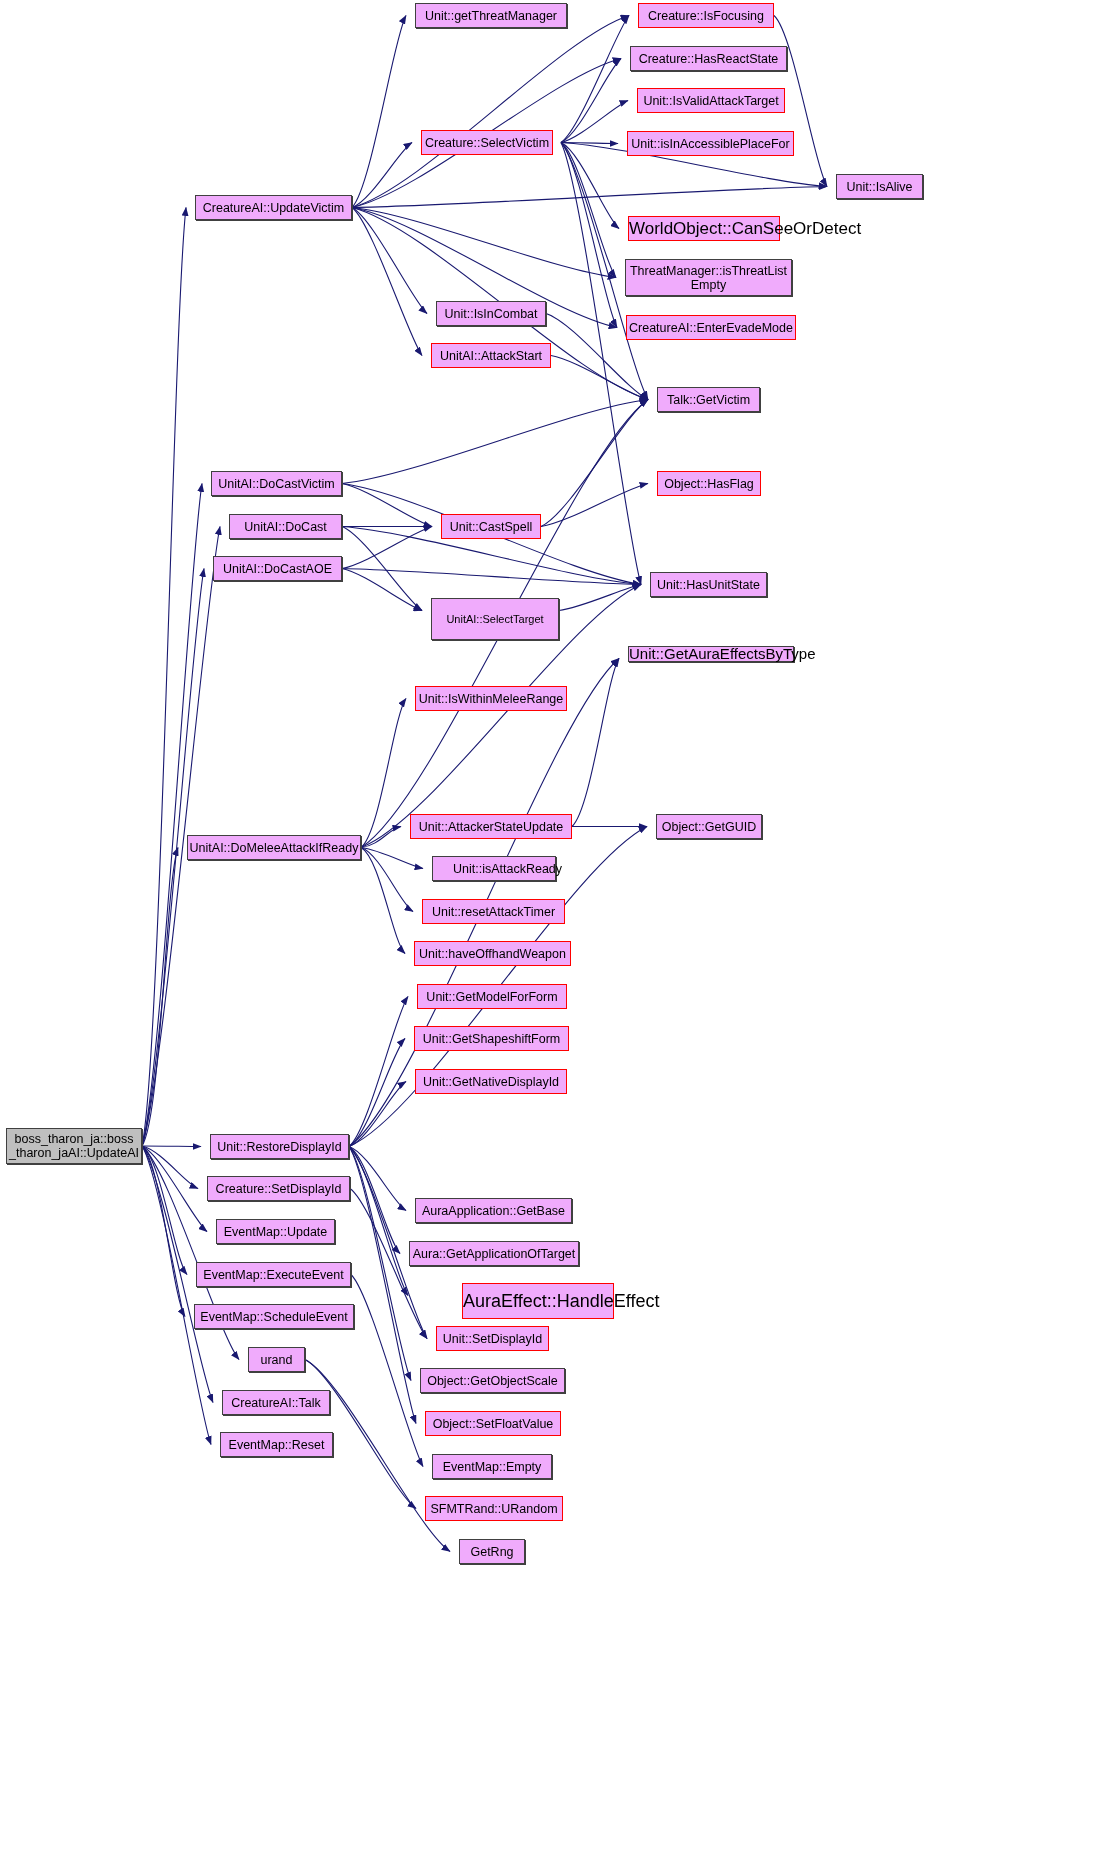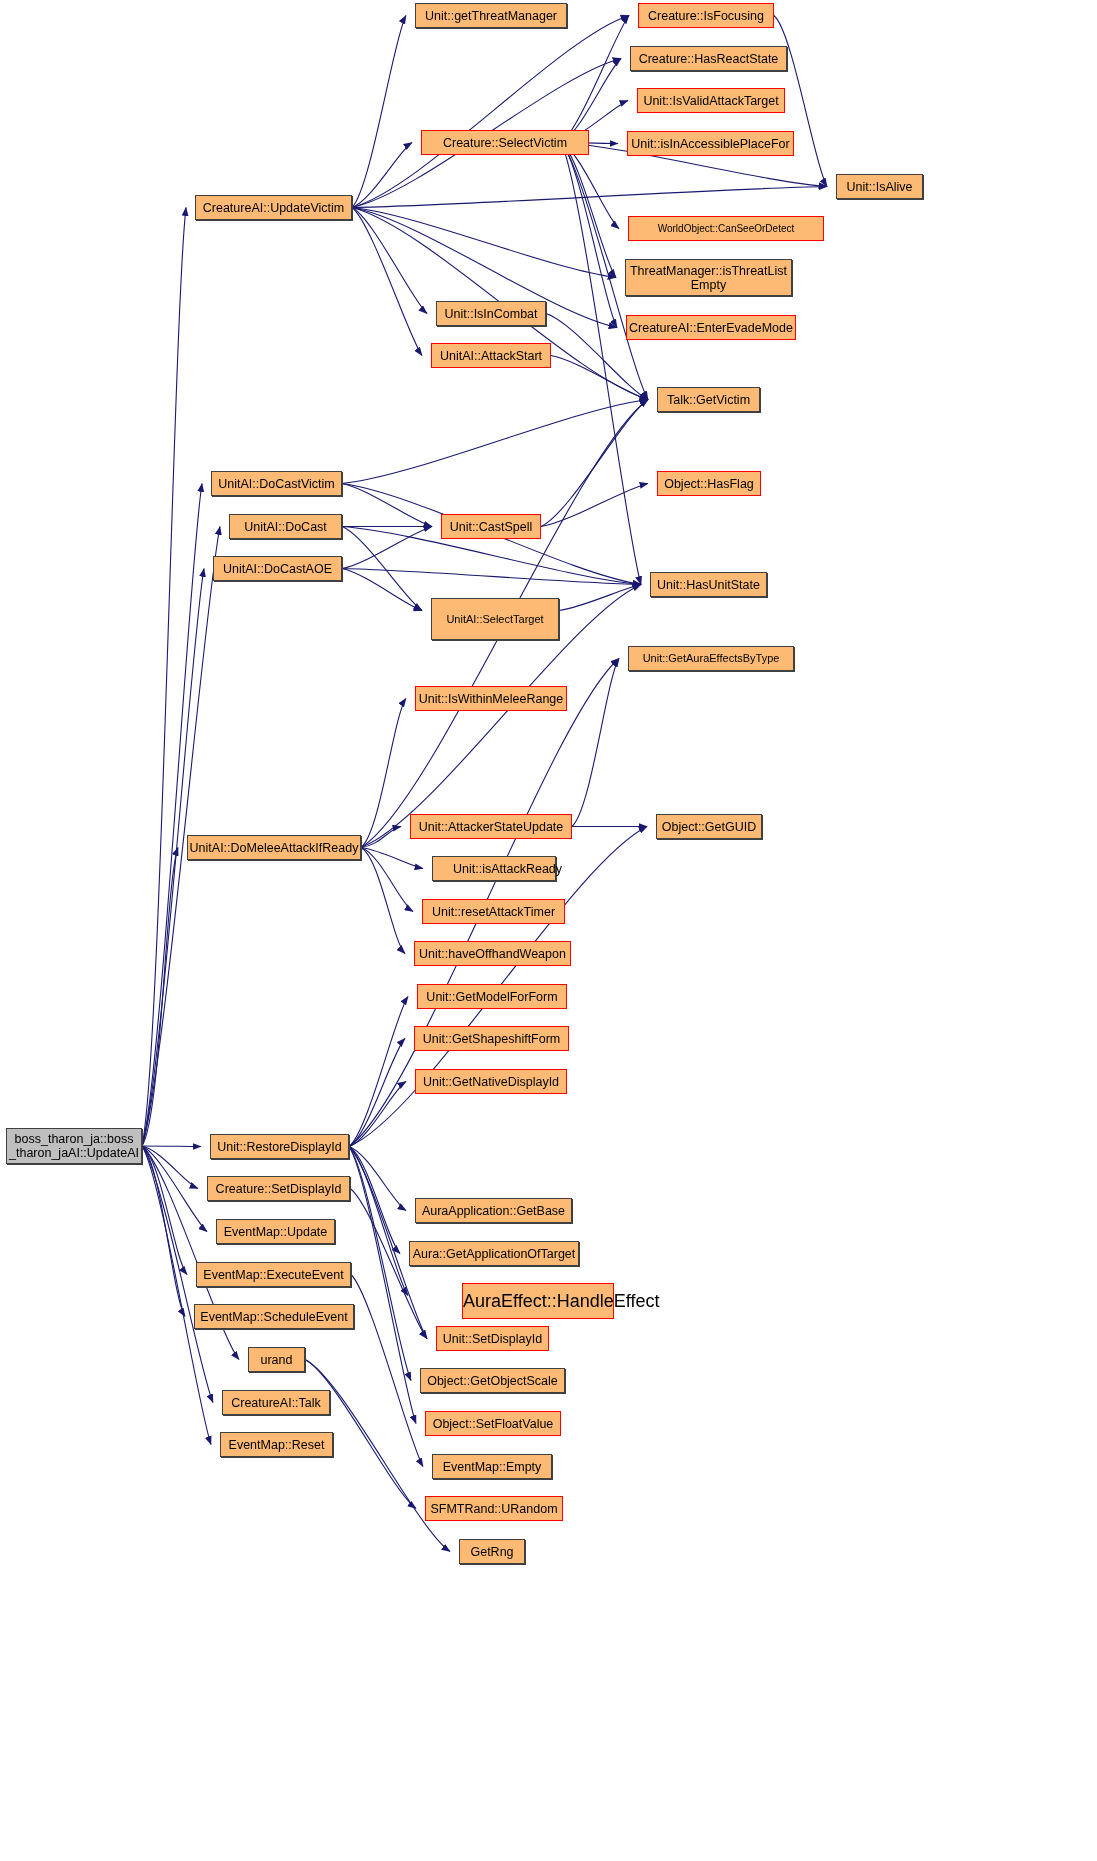--- a/index.html
+++ b/index.html
@@ -1,20 +1,20 @@
 <!DOCTYPE html>
 <html><head>
 <meta charset="utf-8">
 <style>
   html,body{margin:0;padding:0;background:#ffffff;}
   body{font-family:"Liberation Sans", sans-serif;}
   #graph-root{position:relative;width:1097px;height:1861px;background:#fff;overflow:hidden;}
   svg#edges{position:absolute;left:0;top:0;width:1097px;height:1861px;}
   .node{position:absolute;box-sizing:border-box;display:flex;align-items:center;justify-content:center;
-        text-align:center;background:#fdba74;line-height:1.12;white-space:pre-line;
+        text-align:center;background:#f0abfc;line-height:1.12;white-space:pre-line;
         font-family:"Liberation Sans", sans-serif;}
   .node.black{border:1px solid #404040;box-shadow:1px 1px 0 0 #404040;}
   .node.red{border:1px solid #ff0000;}
   .node.root{background:#bfbfbf;border:1px solid #404040;box-shadow:1px 1px 0 0 #404040;}
   .node span{display:block;width:100%;}
 </style>
 </head>
 <body>
 
 <div id="graph-root">
@@ -97,41 +97,41 @@
         <path d="M305,1359.5 C334.7,1374.4 391.52,1490.62 416,1508.5" marker-end="url(#ah)"></path>
         <path d="M305,1359.5 C343.115,1378.7 416.034,1528.46 450,1551.5" marker-end="url(#ah)"></path>
         <path d="M350,1188.5 C371.285,1203.5 412.006,1320.5 427,1338.5" marker-end="url(#ah)"></path>
       </g>
   </svg>
   <div id="node-layer">
       <div class="node root" style="left: 6px; top: 1128px; width: 136px; height: 36px; font-size: 12.5px;"><span>boss_tharon_ja::boss
 _tharon_jaAI::UpdateAI</span></div>
       <div class="node black" style="left: 195px; top: 195px; width: 157px; height: 25px; font-size: 12.5px;"><span>CreatureAI::UpdateVictim</span></div>
       <div class="node black" style="left: 415px; top: 3px; width: 152px; height: 25px; font-size: 12.5px;"><span>Unit::getThreatManager</span></div>
-      <div class="node red" style="left: 421px; top: 130px; width: 168px; height: 25px; font-size: 12.5px;"><span>Creature::SelectVictim</span></div>
+      <div class="node red" style="left: 421px; top: 130px; width: 132px; height: 25px; font-size: 12.5px;"><span>Creature::SelectVictim</span></div>
       <div class="node red" style="left: 638px; top: 3px; width: 136px; height: 25px; font-size: 12.5px;"><span>Creature::IsFocusing</span></div>
       <div class="node black" style="left: 630px; top: 46px; width: 157px; height: 25px; font-size: 12.5px;"><span>Creature::HasReactState</span></div>
       <div class="node red" style="left: 637px; top: 88px; width: 148px; height: 25px; font-size: 12.5px;"><span>Unit::IsValidAttackTarget</span></div>
       <div class="node red" style="left: 627px; top: 131px; width: 167px; height: 25px; font-size: 12.5px;"><span>Unit::isInAccessiblePlaceFor</span></div>
       <div class="node black" style="left: 836px; top: 174px; width: 87px; height: 25px; font-size: 12.5px;"><span>Unit::IsAlive</span></div>
-      <div class="node red" style="left: 628px; top: 216px; width: 196px; height: 25px; font-size: 10px;"><span>WorldObject::CanSeeOrDetect</span></div>
+      <div class="node red" style="left: 628px; top: 216px; width: 152px; height: 25px; font-size: 17px;"><span>WorldObject::CanSeeOrDetect</span></div>
       <div class="node black" style="left: 625px; top: 259px; width: 167px; height: 37px; font-size: 12.5px;"><span>ThreatManager::isThreatList
 Empty</span></div>
       <div class="node red" style="left: 626px; top: 315px; width: 170px; height: 25px; font-size: 12.5px;"><span>CreatureAI::EnterEvadeMode</span></div>
       <div class="node black" style="left: 436px; top: 301px; width: 110px; height: 25px; font-size: 12.5px;"><span>Unit::IsInCombat</span></div>
       <div class="node red" style="left: 431px; top: 343px; width: 120px; height: 25px; font-size: 12.5px;"><span>UnitAI::AttackStart</span></div>
       <div class="node black" style="left: 657px; top: 387px; width: 103px; height: 25px; font-size: 12.5px;"><span>Talk::GetVictim</span></div>
       <div class="node black" style="left: 211px; top: 471px; width: 131px; height: 25px; font-size: 12.5px;"><span>UnitAI::DoCastVictim</span></div>
       <div class="node black" style="left: 229px; top: 514px; width: 113px; height: 25px; font-size: 12.5px;"><span>UnitAI::DoCast</span></div>
       <div class="node black" style="left: 213px; top: 556px; width: 129px; height: 25px; font-size: 12.5px;"><span>UnitAI::DoCastAOE</span></div>
       <div class="node red" style="left: 441px; top: 514px; width: 100px; height: 25px; font-size: 12.5px;"><span>Unit::CastSpell</span></div>
       <div class="node black" style="left: 431px; top: 598px; width: 128px; height: 42px; font-size: 11px;"><span>UnitAI::SelectTarget</span></div>
       <div class="node red" style="left: 657px; top: 471px; width: 104px; height: 25px; font-size: 12.5px;"><span>Object::HasFlag</span></div>
       <div class="node black" style="left: 650px; top: 572px; width: 117px; height: 25px; font-size: 12.5px;"><span>Unit::HasUnitState</span></div>
-      <div class="node black" style="left: 628px; top: 646px; width: 166px; height: 25px; font-size: 11px;"><span>Unit::GetAuraEffectsByType</span></div>
+      <div class="node black" style="left: 628px; top: 646px; width: 166px; height: 16px; font-size: 15px;"><span>Unit::GetAuraEffectsByType</span></div>
       <div class="node red" style="left: 415px; top: 686px; width: 152px; height: 25px; font-size: 12.5px;"><span>Unit::IsWithinMeleeRange</span></div>
       <div class="node black" style="left: 187px; top: 835px; width: 174px; height: 25px; font-size: 12.5px;"><span>UnitAI::DoMeleeAttackIfReady</span></div>
       <div class="node red" style="left: 410px; top: 814px; width: 162px; height: 25px; font-size: 12.5px;"><span>Unit::AttackerStateUpdate</span></div>
       <div class="node black" style="left: 656px; top: 814px; width: 106px; height: 25px; font-size: 12.5px;"><span>Object::GetGUID</span></div>
       <div class="node black" style="left: 432px; top: 856px; width: 124px; height: 25px; font-size: 12.5px; padding-left: 20px;"><span>Unit::isAttackReady</span></div>
       <div class="node red" style="left: 422px; top: 899px; width: 143px; height: 25px; font-size: 12.5px;"><span>Unit::resetAttackTimer</span></div>
       <div class="node red" style="left: 414px; top: 941px; width: 157px; height: 25px; font-size: 12.5px;"><span>Unit::haveOffhandWeapon</span></div>
       <div class="node red" style="left: 417px; top: 984px; width: 150px; height: 25px; font-size: 12.5px;"><span>Unit::GetModelForForm</span></div>
       <div class="node red" style="left: 414px; top: 1026px; width: 155px; height: 25px; font-size: 12.5px;"><span>Unit::GetShapeshiftForm</span></div>
       <div class="node red" style="left: 415px; top: 1069px; width: 152px; height: 25px; font-size: 12.5px;"><span>Unit::GetNativeDisplayId</span></div>

